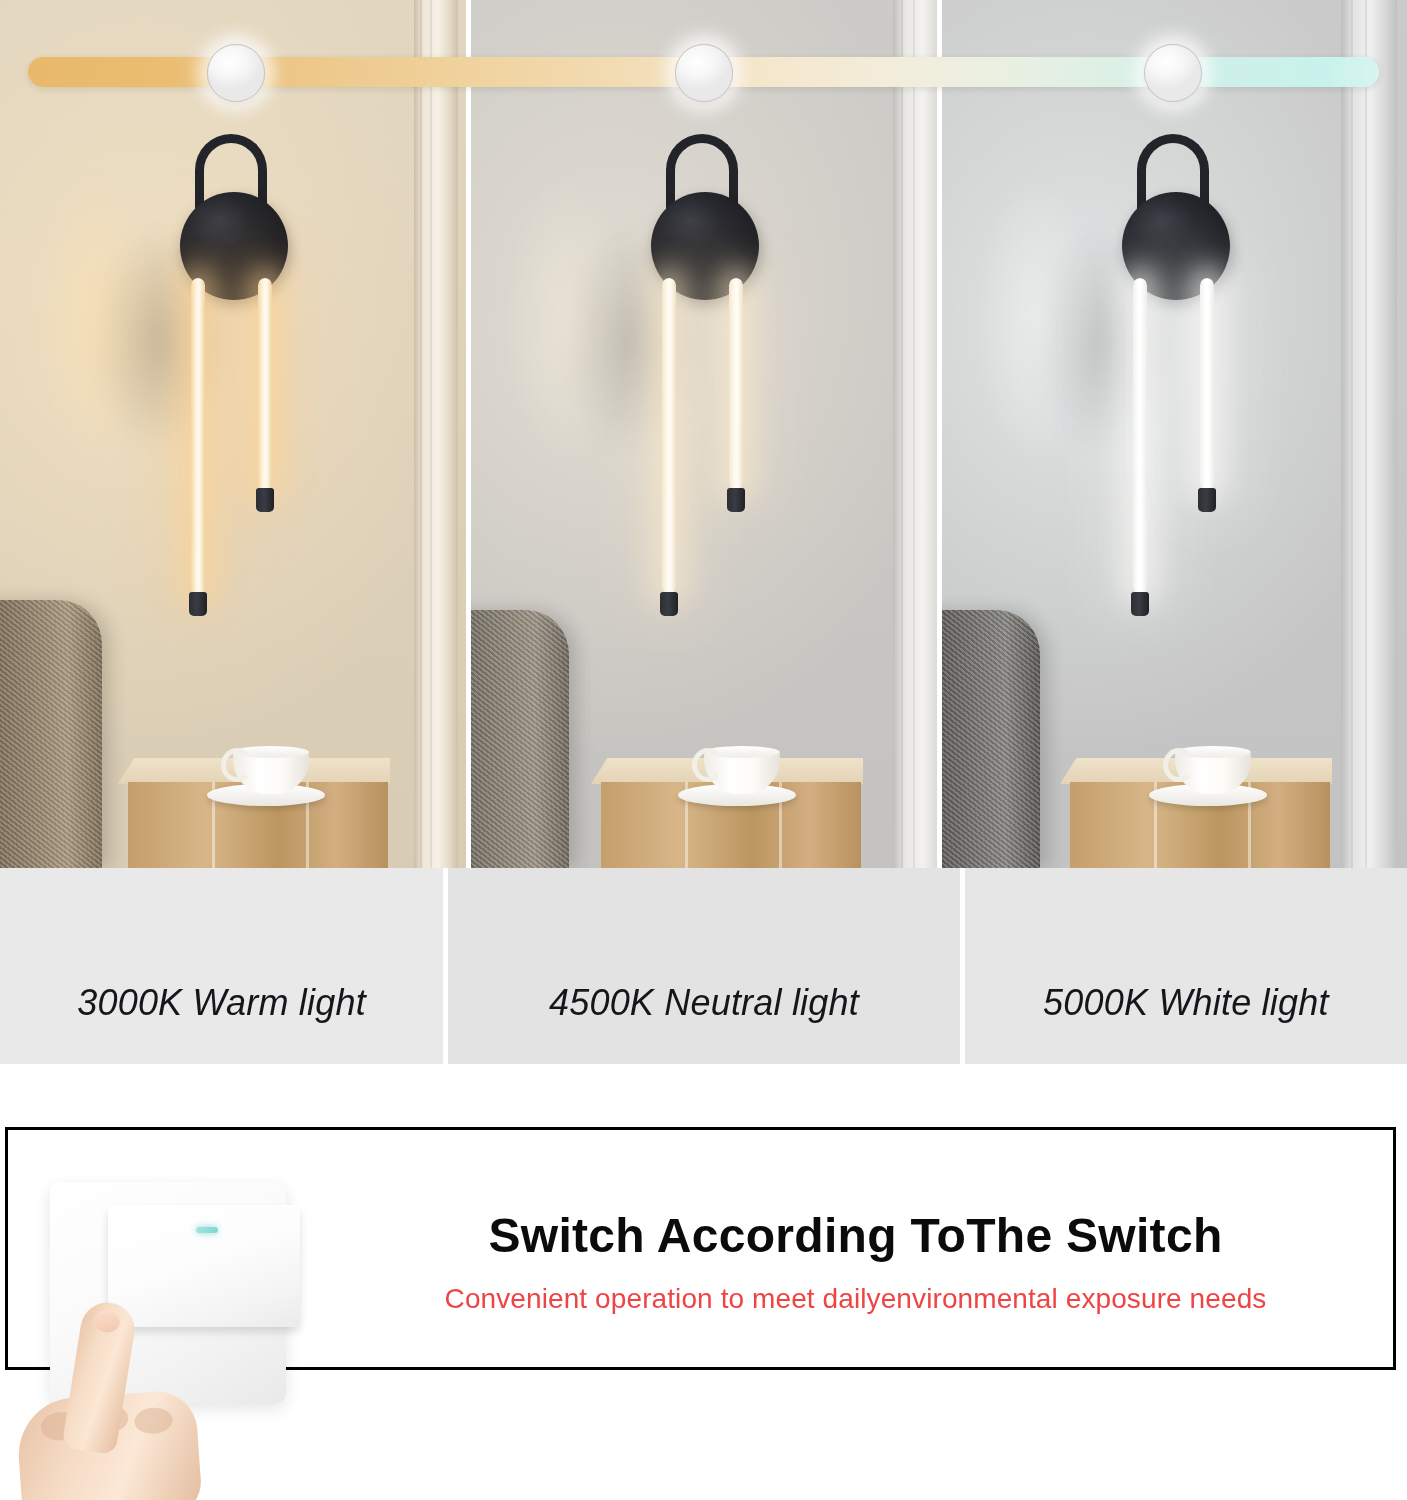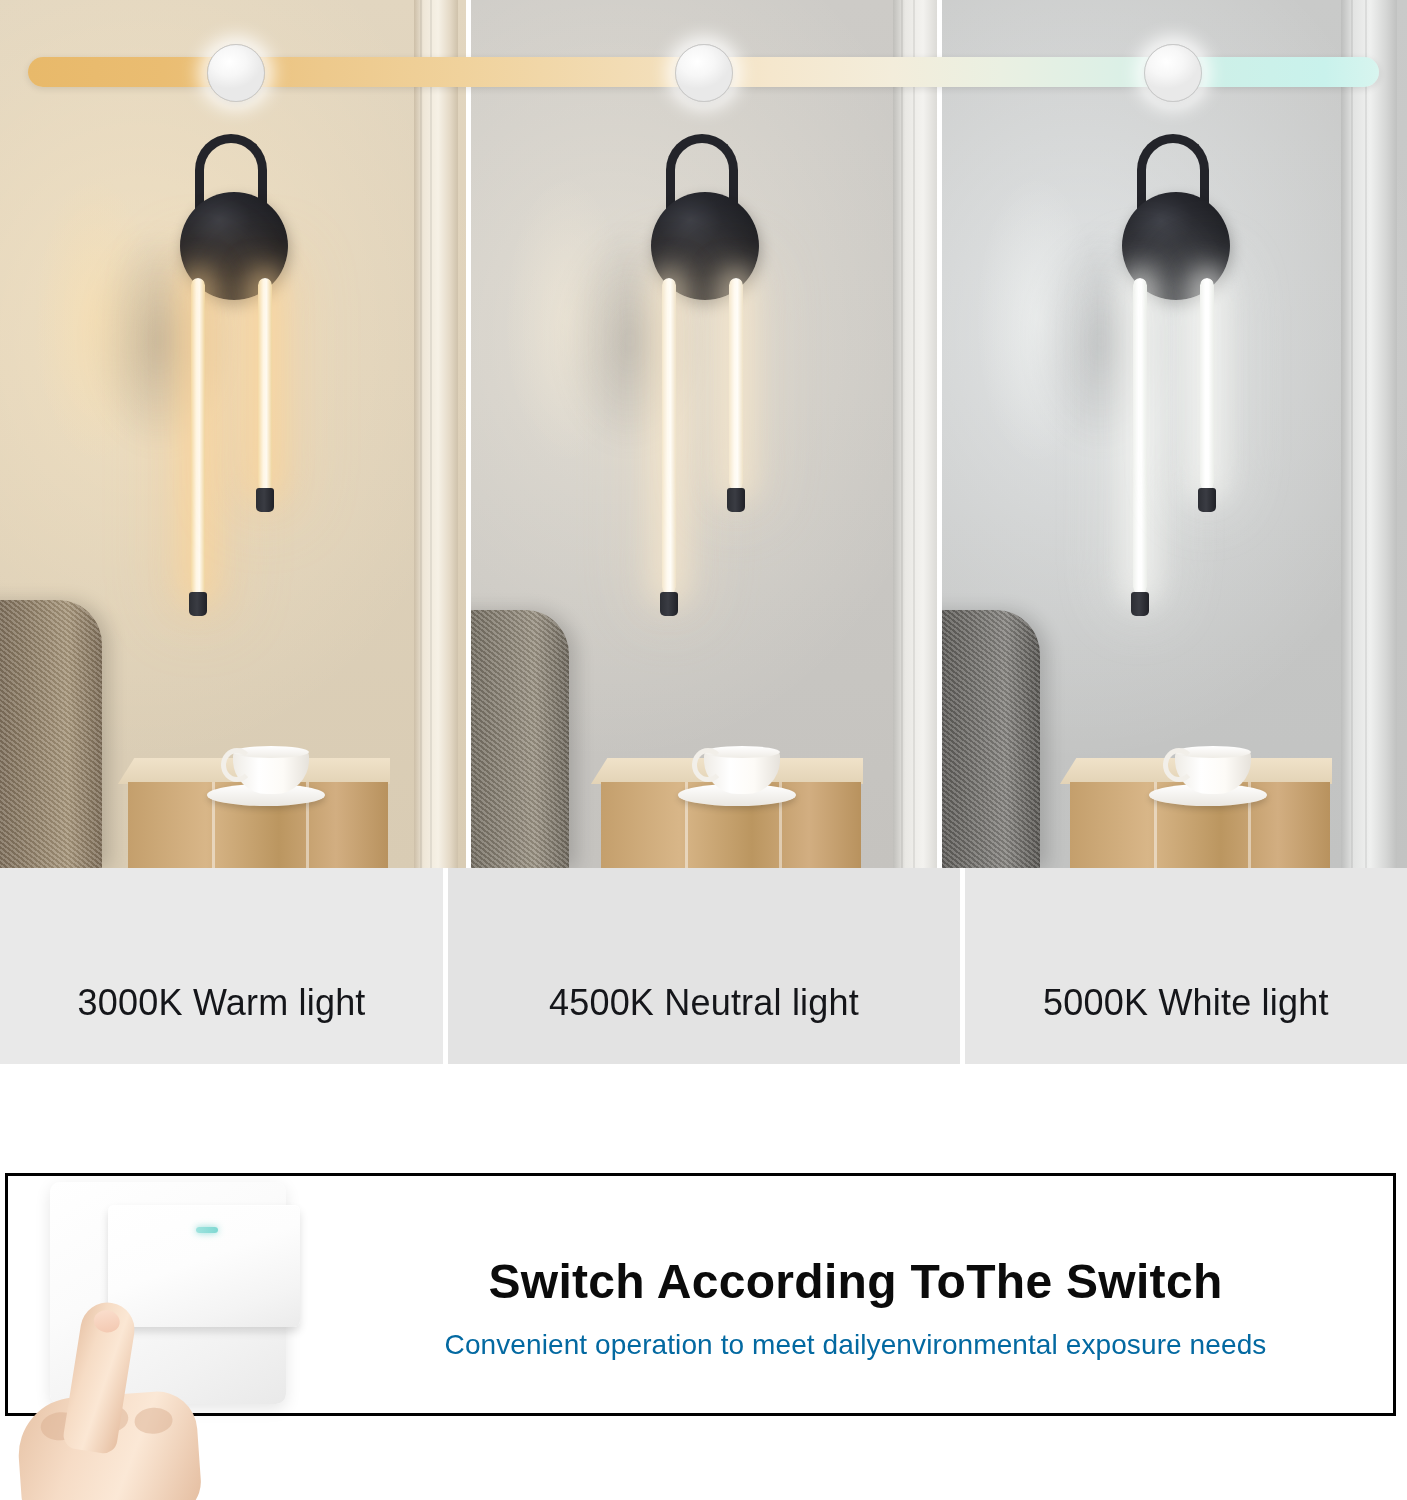--- a/index.html
+++ b/index.html
@@ -155,36 +155,37 @@
     z-index:3;
   }
   .knob.k1{left:207px;}
   .knob.k2{left:675px;}
   .knob.k3{left:1144px;}
 
   .caplabel{
     position:absolute;left:0;right:0;top:114px;text-align:center;
     font-size:36px;letter-spacing:.2px;color:#15161a;
     font-family:"Liberation Sans", sans-serif;
+    font-style:italic;
   }
 
   
   .switchsection{
     position:absolute;left:5px;top:1127px;width:1391px;height:243px;
-    border:3px solid #000000;box-sizing:border-box;background:#ffffff;margin-top:46px;
+    border:3px solid #000000;box-sizing:border-box;background:#ffffff;
   }
   .sw-copy{
     position:absolute;left:330px;top:78px;width:1035px;text-align:center;
   }
   .sw-title{
     font-size:48px;font-weight:bold;color:#0b0b0b;letter-spacing:.3px;
     font-family:"Liberation Sans", sans-serif;white-space:nowrap;
   }
   .sw-sub{
-    margin-top:20px;font-size:28px;color:#0369a1;letter-spacing:.1px;
+    margin-top:20px;font-size:28px;color:#ef4444;letter-spacing:.1px;
     font-family:"Liberation Sans", sans-serif;white-space:nowrap;
   }
 
   
   .switchphoto{
     position:absolute;left:5px;top:1127px;width:340px;height:373px;overflow:hidden;
   }
   .plate{
     position:absolute;left:45px;top:55px;width:236px;height:222px;border-radius:10px;
     background:linear-gradient(150deg,#ffffff 0%,#fbfbfb 40%,#f2f2f2 74%,#e9e9e9 100%);

